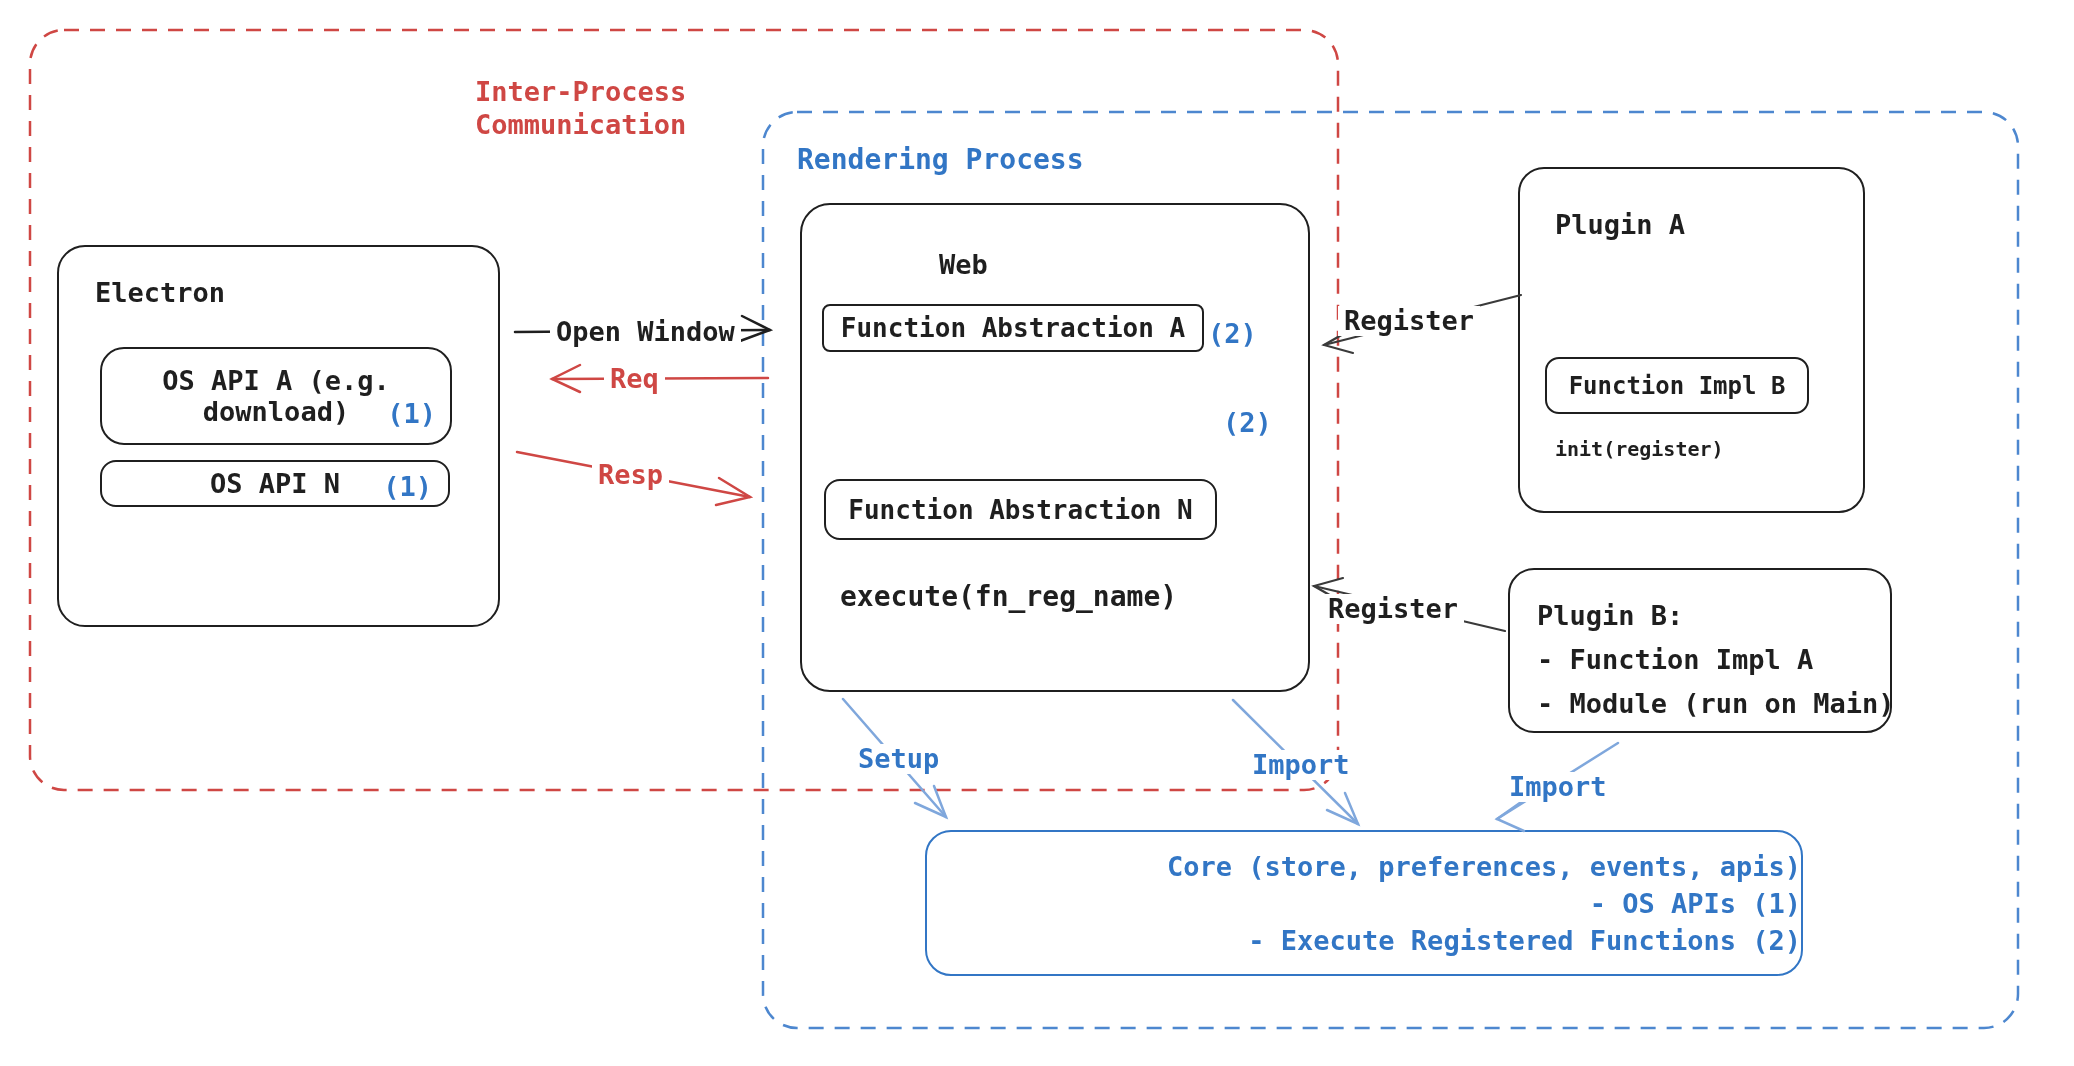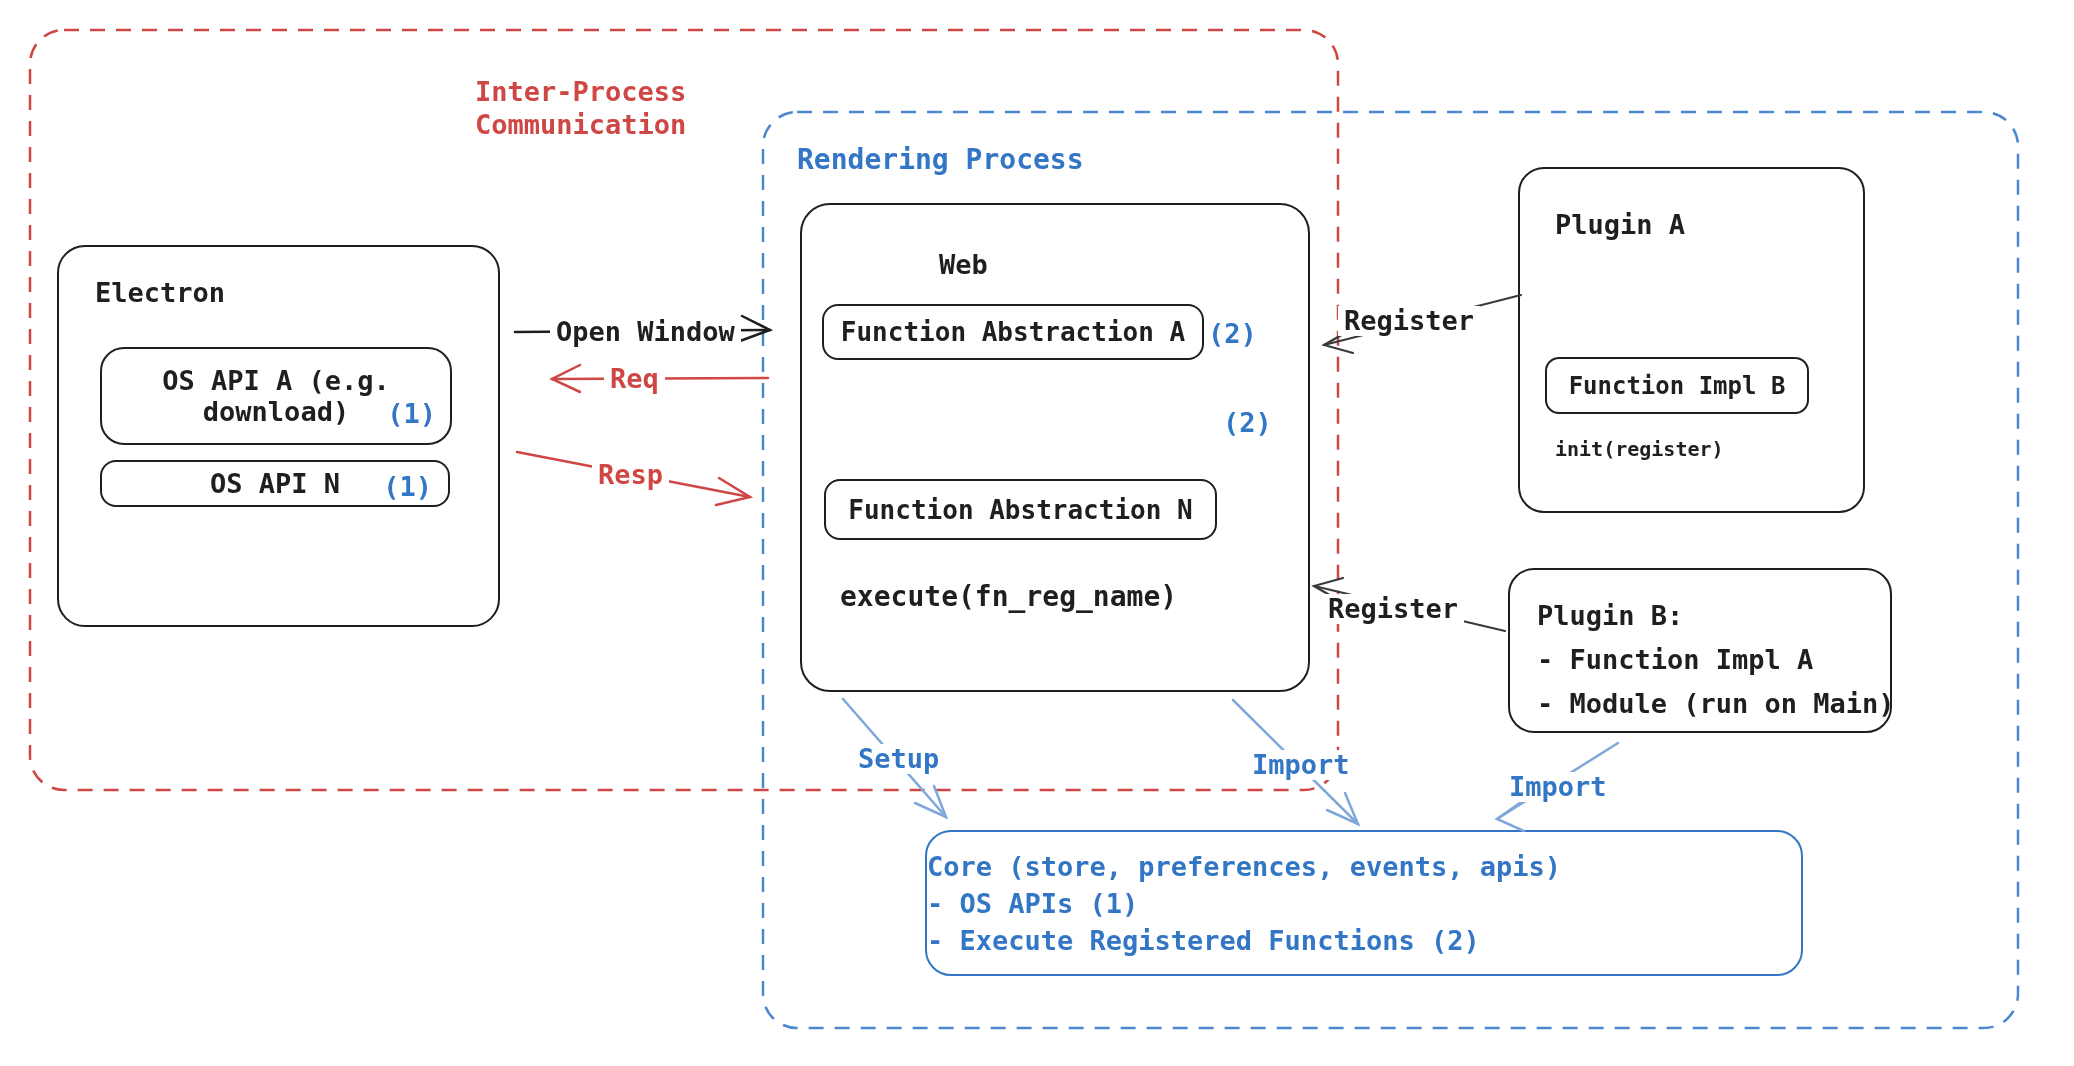--- a/index.html
+++ b/index.html
@@ -17,21 +17,21 @@
   .blue{color:#3276c5;}
   .red{color:#cf4744;}
   svg.overlay{position:absolute;left:0;top:0;z-index:2;pointer-events:none;}
   .float-label{
     position:absolute;z-index:3;background:#ffffff;padding:0 6px;white-space:nowrap;
     font-weight:600;font-size:27px;line-height:30px;
   }
   .inner-box{position:absolute;background:#fff;border:2px solid #1f1f1f;box-sizing:border-box;
     display:flex;align-items:center;justify-content:center;flex-direction:column;}
   .badge{font-weight:600;color:#3276c5;}
-  .center-col{display:flex;flex-direction:column;align-items:flex-start;justify-content:center;}
+  .center-col{display:flex;flex-direction:column;align-items:flex-end;justify-content:center;}
 </style>
 </head>
 <body>
 
 <div id="canvas">
 
   <div class="abs mono t27 red" style="left:427px;top:75px;line-height:33px;z-index:3;margin-left:48px;">
     <div>Inter-Process</div>
     <div>Communication</div>
   </div>
@@ -49,21 +49,21 @@
 
     <div class="inner-box" style="left:41px;top:213px;width:350px;height:47px;border-radius:16px;">
       <div class="mono" style="font-size:27px;">OS API N</div>
       <span class="abs badge" style="right:16px;top:9px;font-size:27px;">(1)</span>
     </div>
   </div>
 
   <div class="box" style="left:800px;top:203px;width:510px;height:489px;border-radius:30px;">
     <div class="abs mono t27" style="left:137px;top:44px;">Web</div>
 
-    <div class="inner-box" style="left:20px;top:99px;width:382px;height:56px;border-radius:16px;">
+    <div class="inner-box" style="left:20px;top:99px;width:382px;height:48px;border-radius:8px;">
       <div class="mono" style="font-size:26px;">Function Abstraction A</div>
     </div>
     <span class="abs badge" style="left:406px;top:113px;font-size:27px;">(2)</span>
 
     <span class="abs badge" style="left:421px;top:202px;font-size:27px;">(2)</span>
 
     <div class="inner-box" style="left:22px;top:274px;width:393px;height:61px;border-radius:16px;">
       <div class="mono" style="font-size:26px;">Function Abstraction N</div>
     </div>
 

